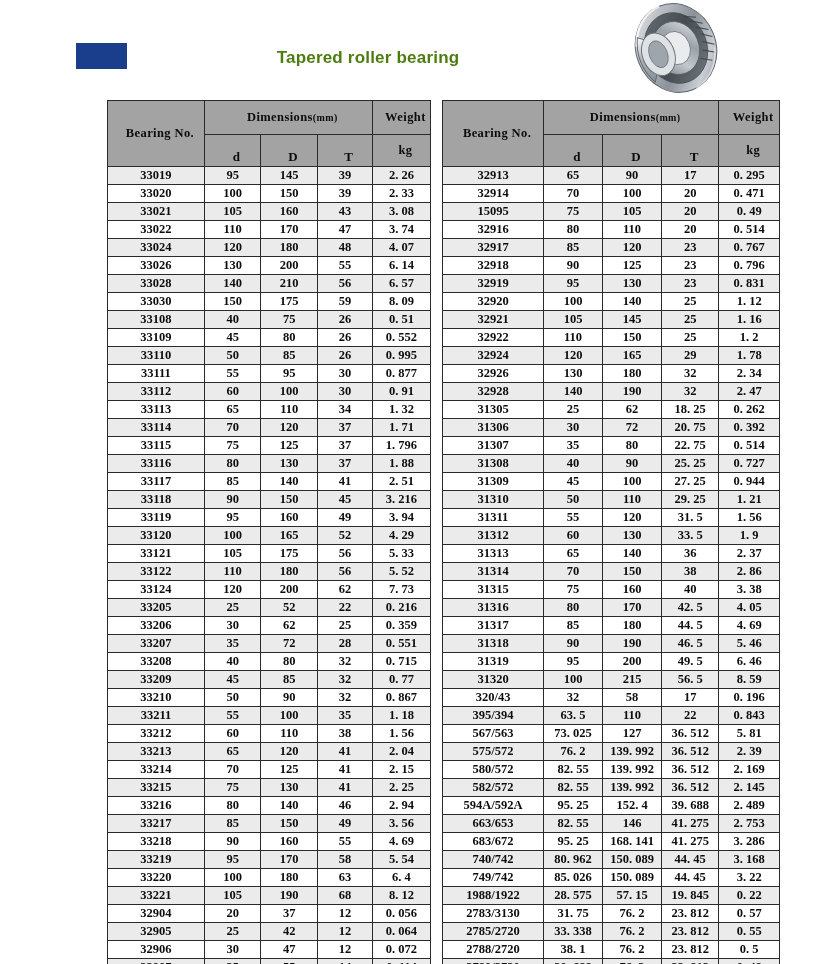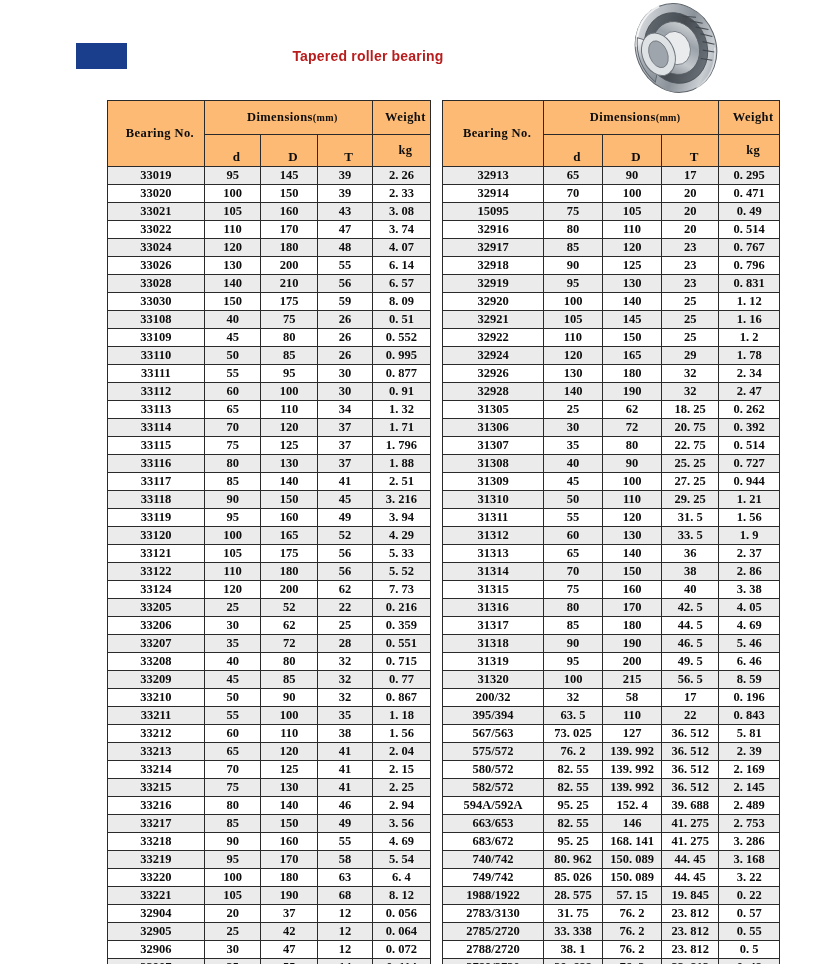--- a/index.html
+++ b/index.html
@@ -27,23 +27,23 @@
     left: 76px; top: 43px;
     width: 51px; height: 26px;
     background: #1a3e8c;
   }
   #page-title {
     position: absolute;
     left: 0; top: 48px;
     width: 736px;
     text-align: center;
     font-family: "Liberation Sans", "DejaVu Sans", sans-serif;
-    font-size: 14px;
+    font-size: 17px;
     font-weight: bold;
-    color: #b91c1c;
+    color: #4d7c0f;
     letter-spacing: .2px;
   }
   #bearing-photo {
     position: absolute;
     left: 614px; top: 2px;
     width: 124px; height: 92px;
   }
 
   
   .table-wrap {
@@ -63,21 +63,21 @@
     border: 1px solid #2a2a2a;
     text-align: center;
     vertical-align: middle;
     font-family: "Liberation Serif", "DejaVu Serif", serif;
     color: #0d0d0d;
     padding: 0;
     white-space: nowrap;
     overflow: hidden;
   }
   table.spec thead th {
-    background: #fdba74;
+    background: #a3a3a3;
     font-weight: bold;
     font-size: 12.5px;
     letter-spacing: .4px;
     padding-left: 8px;
   }
   .hdr-top  { height: 34px; }
   .hdr-sub  { height: 32px; }
   .hdr-sub .sub-letter {
     font-size: 13px;
     font-weight: bold;
@@ -758,21 +758,21 @@
             <td>6. 46</td>
           </tr>
           <tr class="shade">
             <td>31320</td>
             <td>100</td>
             <td>215</td>
             <td>56. 5</td>
             <td>8. 59</td>
           </tr>
           <tr class="plain">
-            <td>200/32</td>
+            <td>320/43</td>
             <td>32</td>
             <td>58</td>
             <td>17</td>
             <td>0. 196</td>
           </tr>
           <tr class="shade">
             <td>395/394</td>
             <td>63. 5</td>
             <td>110</td>
             <td>22</td>

